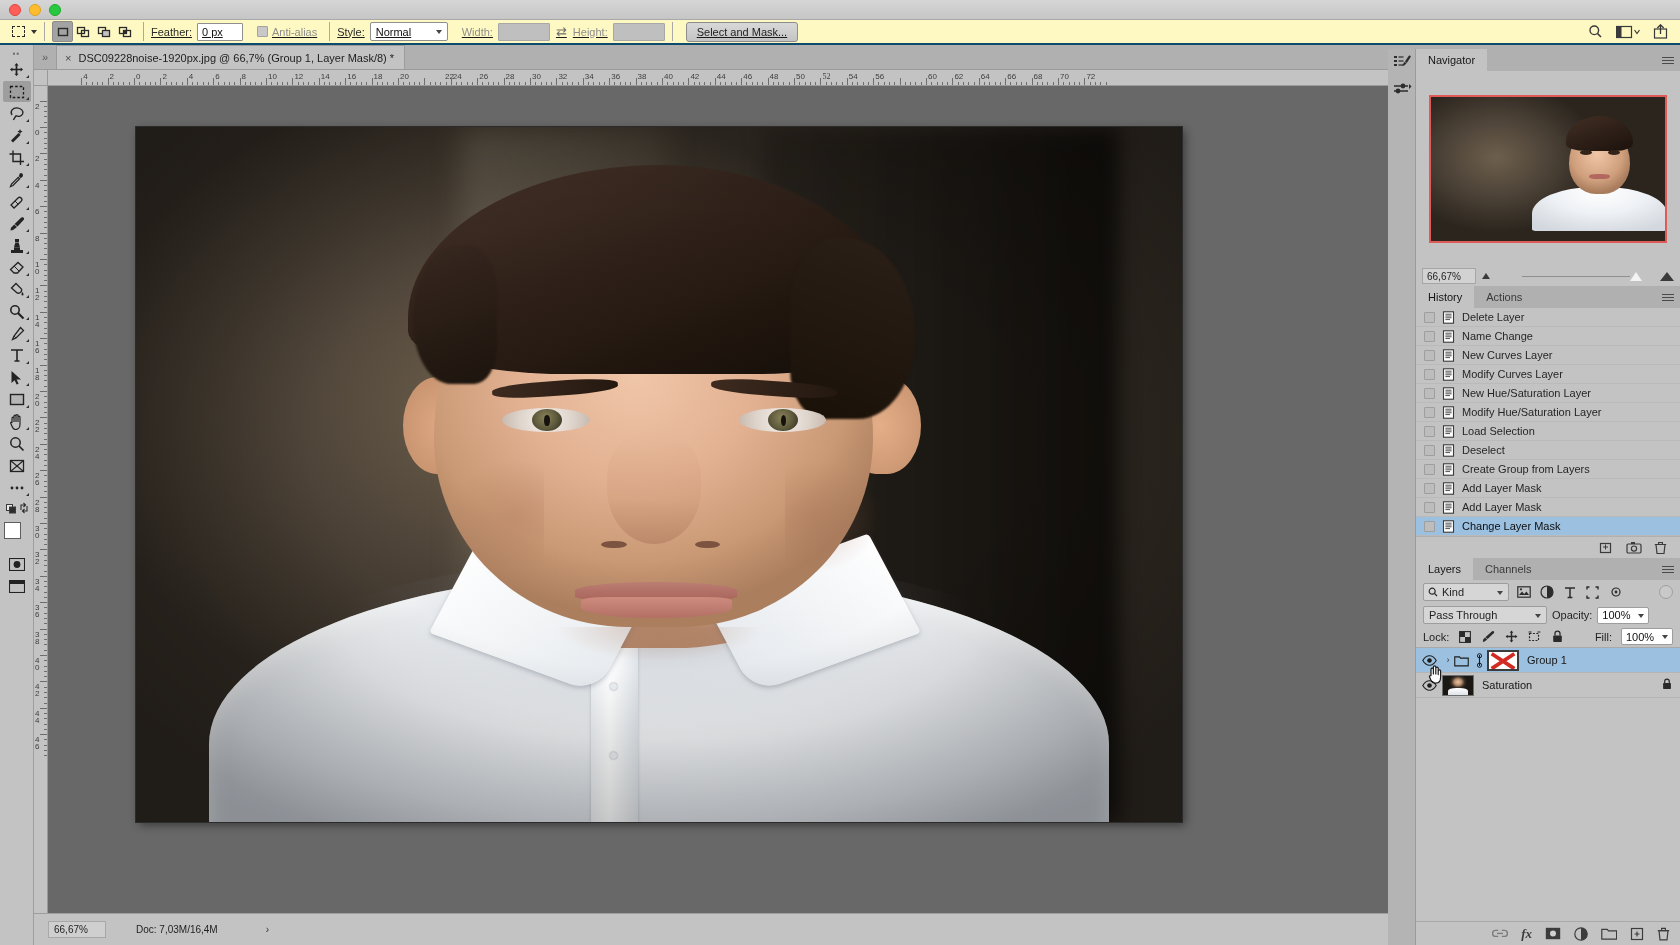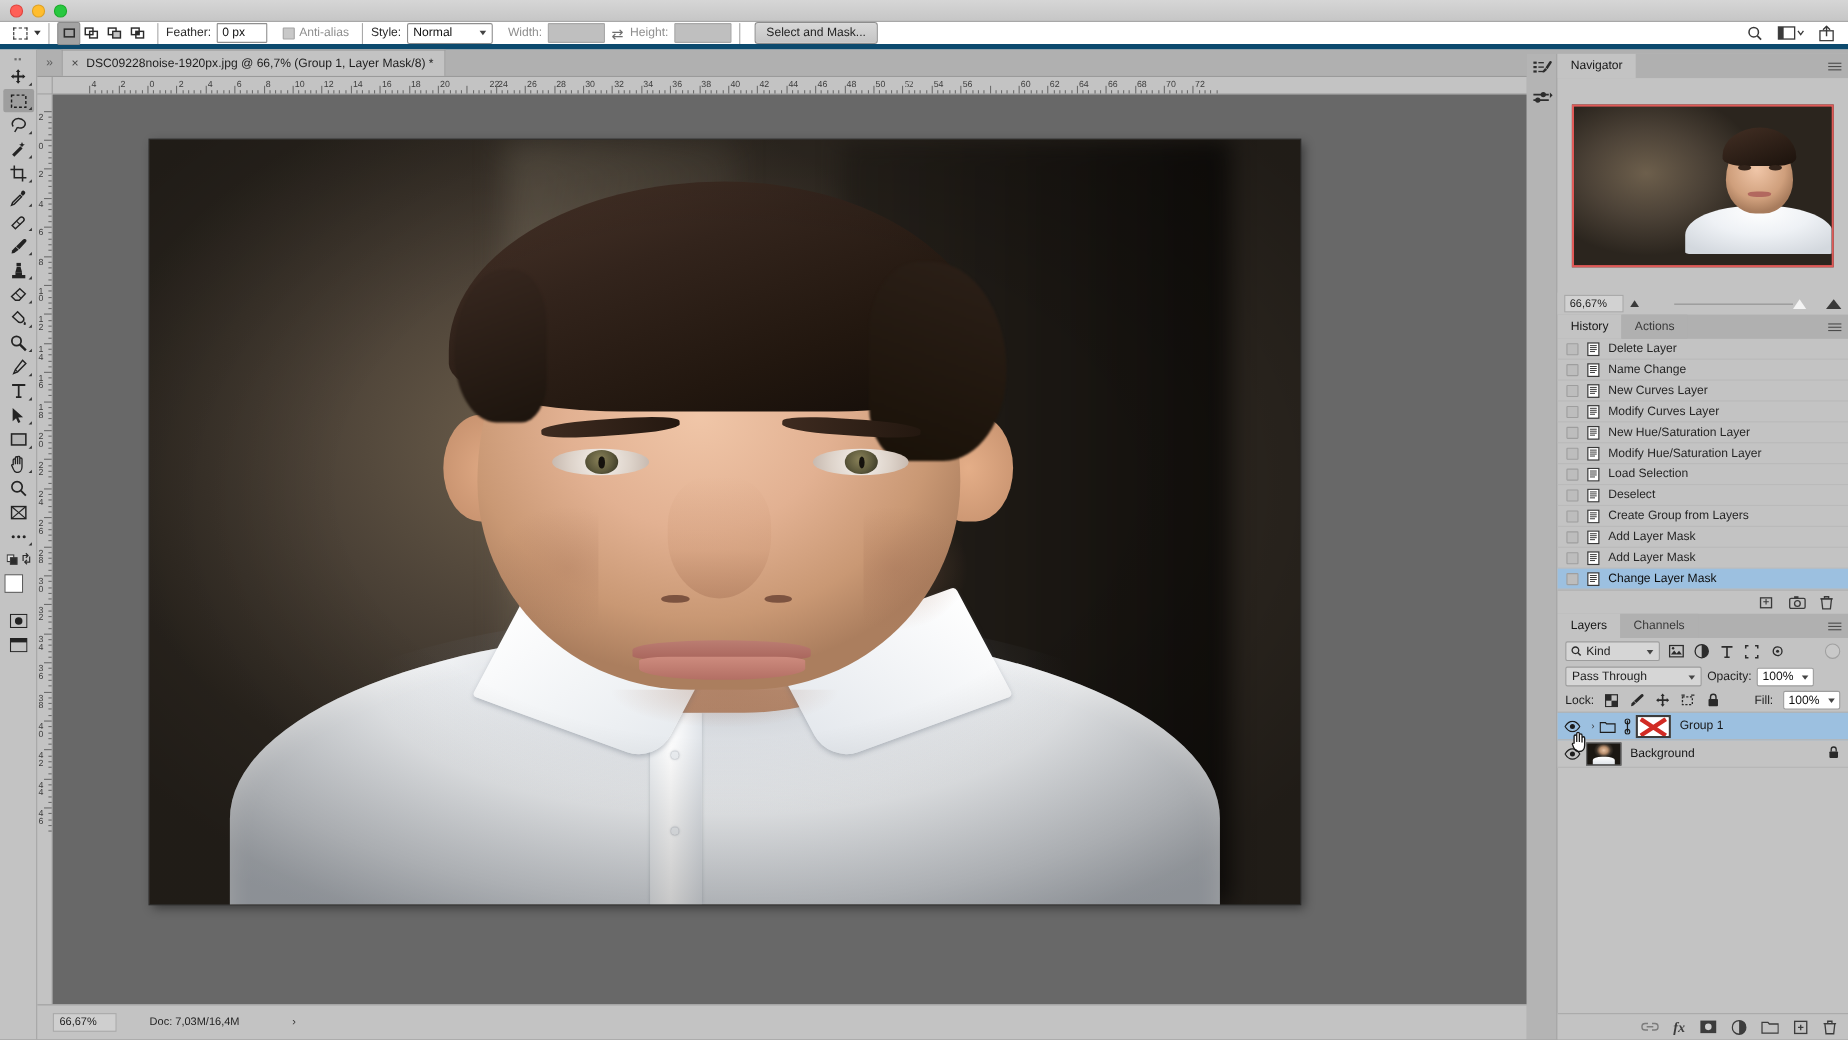--- a/index.html
+++ b/index.html
@@ -27,22 +27,22 @@
   .tl-yellow { background: #ffbd2e; border: 1px solid #dea123; }
   .tl-green { background: #28c840; border: 1px solid #1aab29; }
   .tl-title {
     position: absolute; left: 0; right: 0; text-align: center;
     font-size: 12px; color: #2a2a2a; pointer-events: none;
   }
 
   
   .optionsbar {
     position: absolute; top: 20px; left: 0; width: 1680px; height: 25px;
-    background: #ffffff; border-bottom: 5px solid #0c4a6e;
-    display: flex; align-items: center; padding-left: 8px; gap: 0;
+    background: #fef9c3; border-bottom: 2px solid #0c4a6e;
+    display: flex; align-items: center; padding-left: 8px; gap: 0; text-decoration: underline;
   }
   .ob-sep { width: 1px; height: 19px; background: #a9a9a9; margin: 0 7px; }
   .tool-preset {
     display: flex; align-items: center; gap: 3px;
   }
   .tp-icon {
     width: 20px; height: 20px; display: flex; align-items: center; justify-content: center;
   }
   .marq-ic { width: 13px; height: 11px; border: 1px dashed #2a2a2a; }
   .caret { width: 0; height: 0; border-left: 3.5px solid transparent; border-right: 3.5px solid transparent; border-top: 4px solid #333; }
@@ -1508,21 +1508,21 @@
           <div class="lay-row">
             <div class="eye-cell">
               <svg width="15" height="11" viewBox="0 0 15 11">
                   <path d="M0.8 5.5 C3 1.8 5 0.8 7.5 0.8 S12 1.8 14.2 5.5 C12 9.2 10 10.2 7.5 10.2 S3 9.2 0.8 5.5z" fill="none" stroke="#1d1d1d" stroke-width="1.1"></path>
                   <circle cx="7.5" cy="5.5" r="2.3" fill="#1d1d1d"></circle>
                 </svg>
             </div>
             <div class="lay-thumb">
               <div class="thumb-face color"></div>
             </div>
-            <span class="lay-name">Background</span>
+            <span class="lay-name">Saturation</span>
             <span class="lock-right">
               <svg width="10" height="12" viewBox="0 0 11 13">
                   <path d="M3 5.5 V3.6 a2.5 2.5 0 0 1 5 0 V5.5" fill="none" stroke="#2a2a2a" stroke-width="1.3"></path>
                   <rect x="1.2" y="5.5" width="8.6" height="6.5" rx="0.8" fill="#2a2a2a"></rect>
                 </svg>
             </span>
           </div>
         </div>
       </div>
     </div>

